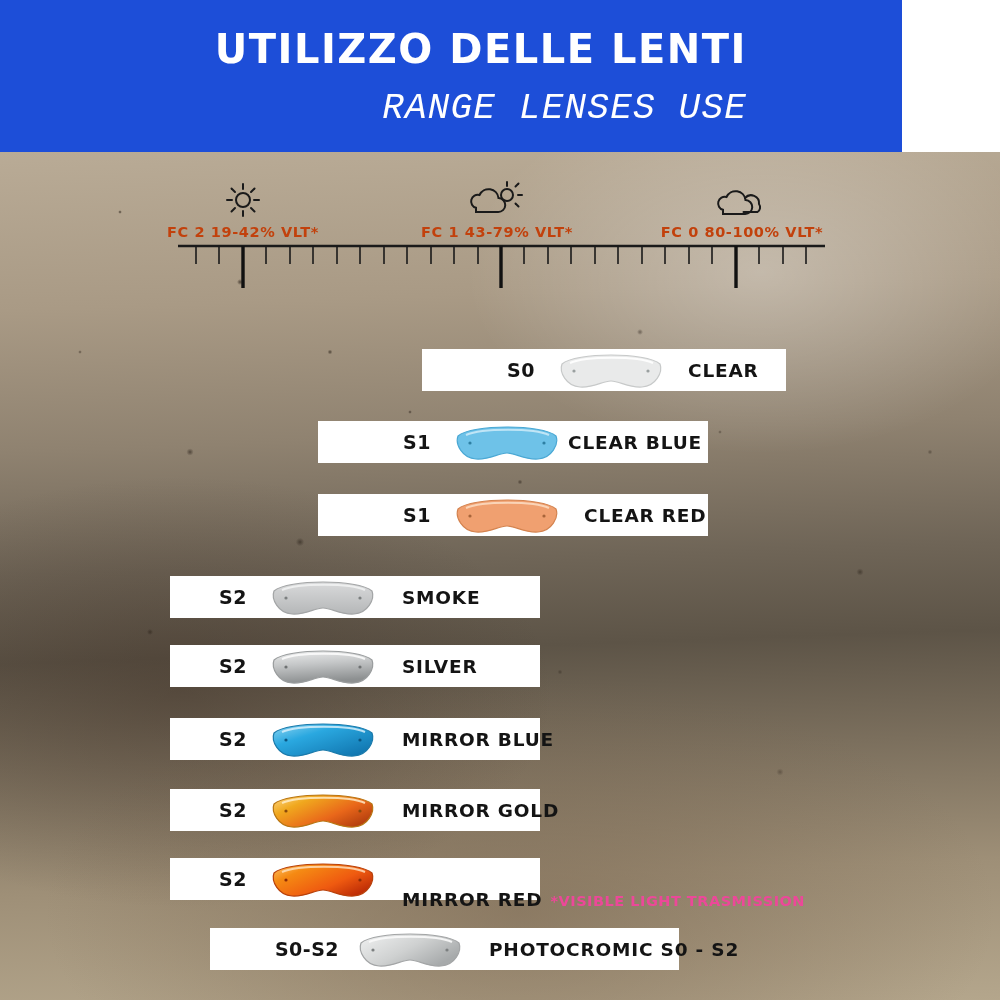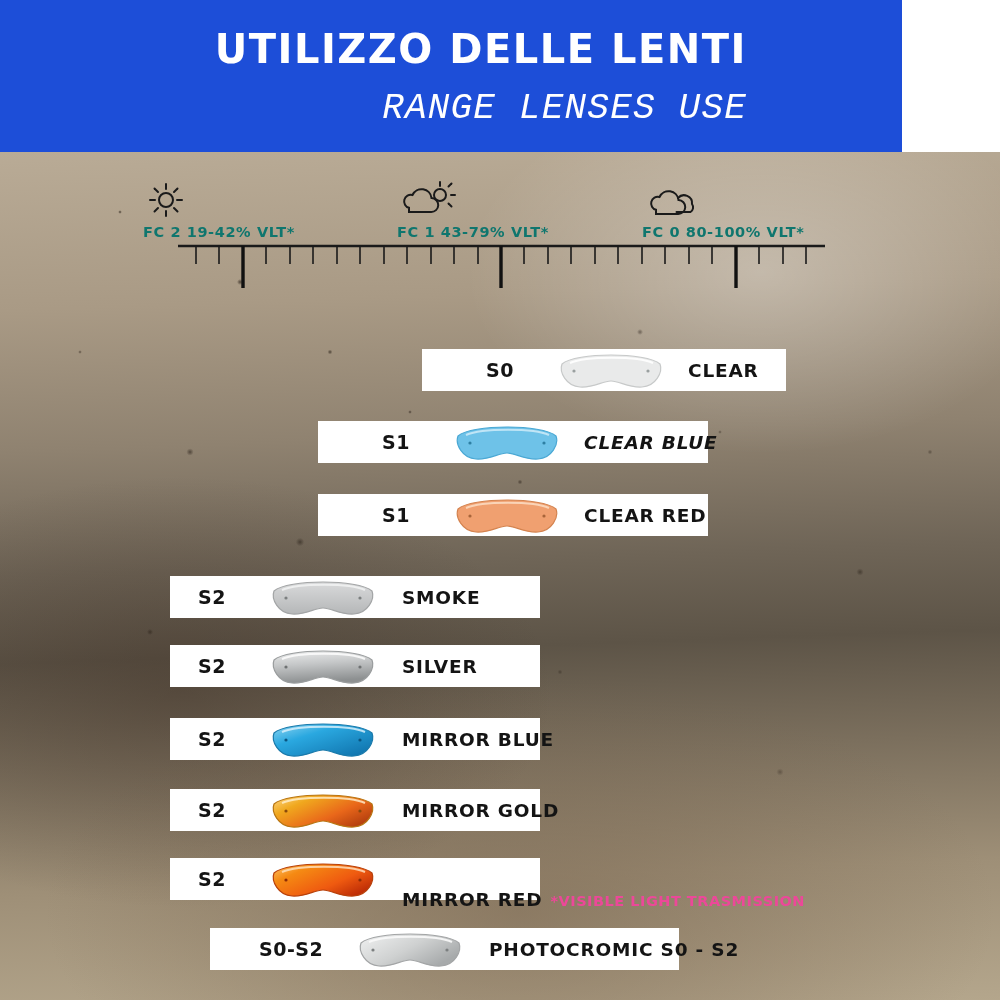--- a/index.html
+++ b/index.html
@@ -90,21 +90,22 @@
   
   .scale {
     position: absolute;
     left: 0;
     top: 152px;
     width: 1000px;
     height: 160px;
   }
   .cond {
     position: absolute;
-    color: #0f766e;
+    text-align: center;
+    color: #c2410c;
   }
   .cond-icon { height: 40px; }
   .cond-label {
     font-size: 14.5px;
     font-weight: bold;
     letter-spacing: 0.6px;
     font-family: "DejaVu Sans", sans-serif;
     white-space: nowrap;
     margin-top: 4px;
   }
@@ -116,20 +117,21 @@
     height: 42px;
     display: flex;
     align-items: center;
   }
   .row-code {
     font-size: 19px;
     font-weight: bold;
     color: #141414;
     font-family: "DejaVu Sans", sans-serif;
     letter-spacing: 0.5px;
+    text-align: center;
     flex: 0 0 auto;
   }
   .row-name {
     font-size: 18.5px;
     font-weight: bold;
     color: #141414;
     font-family: "DejaVu Sans", sans-serif;
     letter-spacing: 0.8px;
     white-space: nowrap;
   }
@@ -267,21 +269,21 @@
   <div class="row" style="left:318px; top:421px; width:390px;">
     <div class="row-code" style="width:70px; margin-left:64px;">S1</div>
     <div class="lens-wrap">
       <svg width="110" height="40" viewBox="0 0 110 40">
         <path d="M6 14 C20 2, 90 2, 104 14 C107 22, 100 36, 86 37 C72 38, 64 31, 55 31 C46 31, 38 38, 24 37 C10 36, 3 22, 6 14 Z" fill="#6ec2e8" stroke="#4aa8d4" stroke-width="1.2"></path>
         <path d="M14 13 C30 6, 82 6, 97 13" fill="none" stroke="#c9e9f7" stroke-width="2" opacity="0.9"></path>
         <circle cx="18" cy="21" r="1.6" fill="#2e7fa3"></circle>
         <circle cx="92" cy="21" r="1.6" fill="#2e7fa3"></circle>
       </svg>
     </div>
-    <div class="row-name" style="margin-left:22px;font-style:italic;">CLEAR BLUE</div>
+    <div class="row-name" style="margin-left:6px;">CLEAR BLUE</div>
   </div>
 
   <div class="row" style="left:318px; top:494px; width:390px;">
     <div class="row-code" style="width:70px; margin-left:64px;">S1</div>
     <div class="lens-wrap">
       <svg width="110" height="40" viewBox="0 0 110 40">
         <path d="M6 14 C20 2, 90 2, 104 14 C107 22, 100 36, 86 37 C72 38, 64 31, 55 31 C46 31, 38 38, 24 37 C10 36, 3 22, 6 14 Z" fill="#f0a070" stroke="#d4834f" stroke-width="1.2"></path>
         <path d="M14 13 C30 6, 82 6, 97 13" fill="none" stroke="#fbd9bf" stroke-width="2" opacity="0.9"></path>
         <circle cx="18" cy="21" r="1.6" fill="#a8643a"></circle>
         <circle cx="92" cy="21" r="1.6" fill="#a8643a"></circle>

